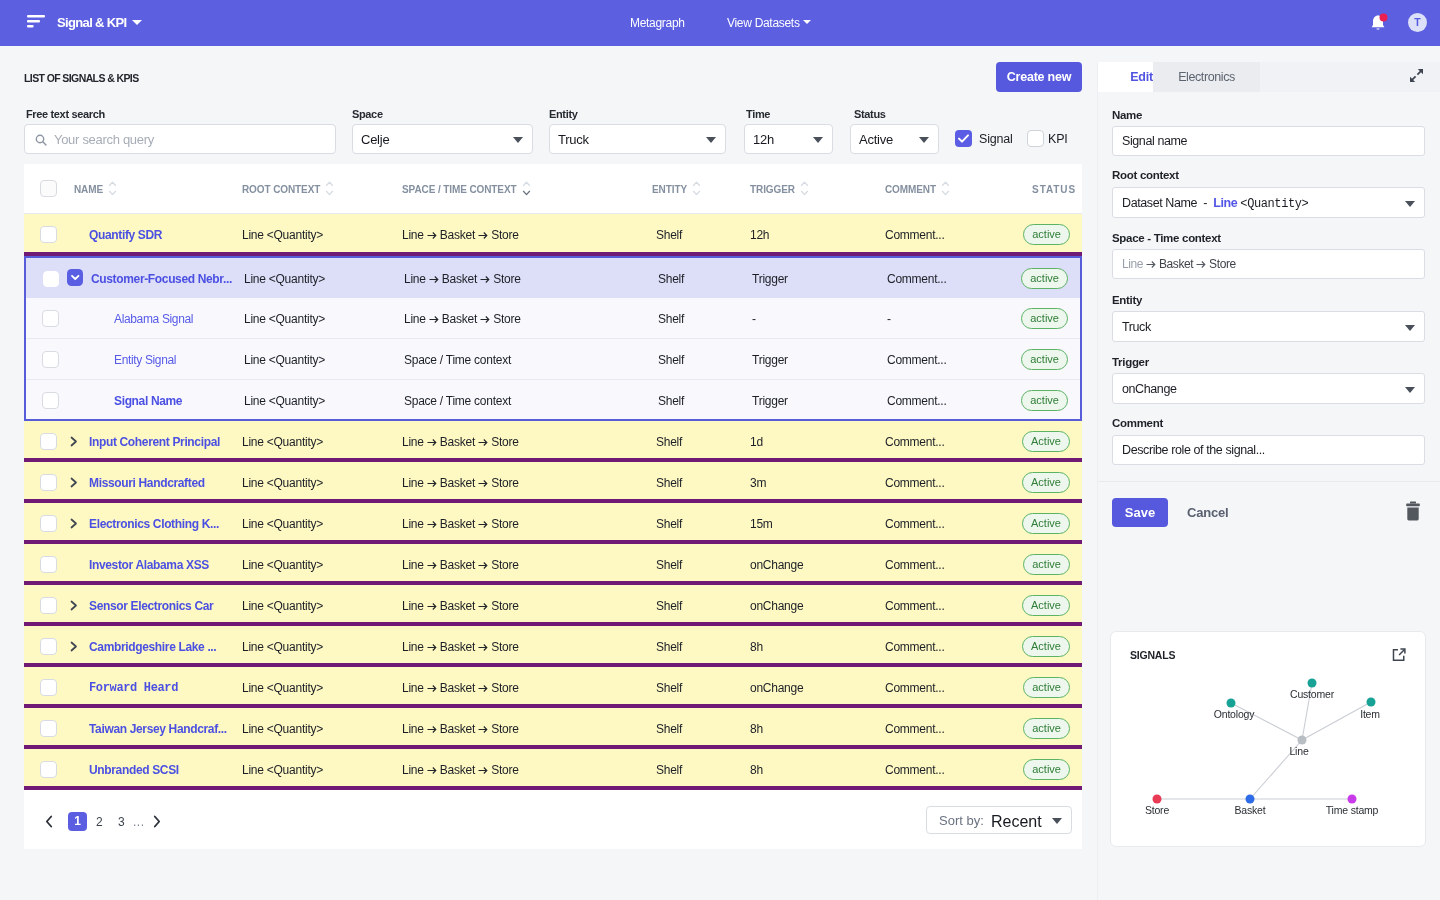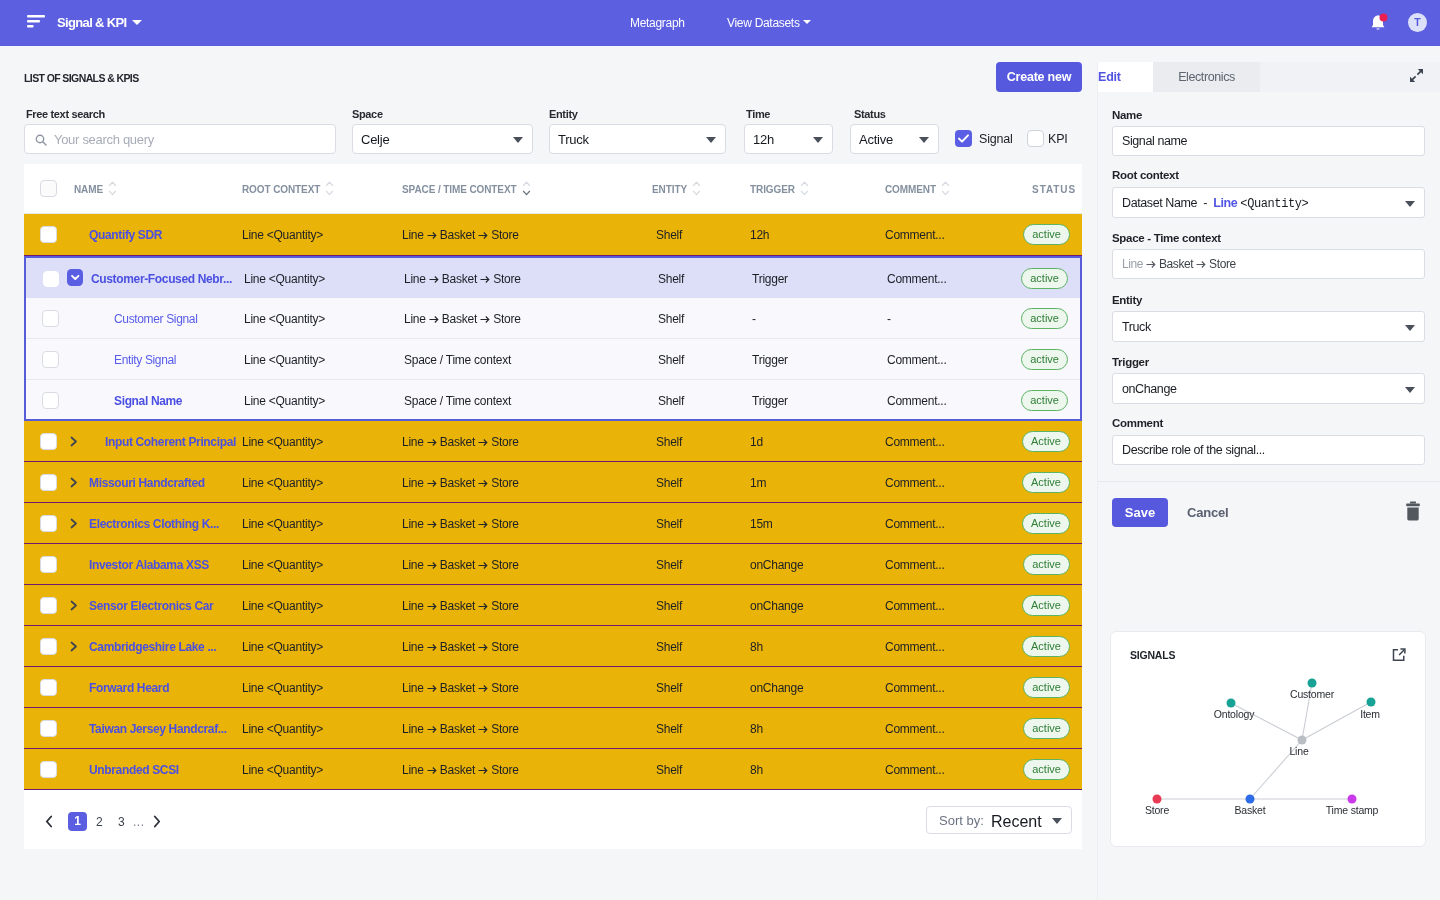--- a/index.html
+++ b/index.html
@@ -22,41 +22,41 @@
 .seltri { position:absolute; right:9px; top:12px; width:0; height:0; border-left:5.5px solid transparent; border-right:5.5px solid transparent; border-top:6px solid #4A505A; }
 .cb { position:absolute; top:130px; width:17px; height:17px; border-radius:4px; }
 .cb.on { background:#5B5EE4; }
 .cb.off { background:#fff; border:1px solid #CFD4DB; }
 .cblabel { position:absolute; top:132px; font-size:12.5px; color:#1A1D24; letter-spacing:-0.2px; }
 
 
 .card { position:absolute; left:24px; top:164px; width:1058px; height:685px; background:#fff; }
 .thead { position:relative; height:50px; border-bottom:1px solid #E5E8EE; }
 .th { position:absolute; top:20px; font-size:10px; font-weight:700; color:#84909F; letter-spacing:-0.1px; white-space:nowrap; }
-.row { position:relative; height:41px; border-bottom:1px solid #701a75; background:#eab308; }
+.row { position:relative; height:41px; border-bottom:4px solid #701a75; background:#fef9c3; }
 .cell { position:absolute; top:14px; font-size:12px; color:#1C1F26; white-space:nowrap; letter-spacing:-0.25px; }
 .name { font-weight:700; color:#4B50E2; letter-spacing:-0.35px; }
 .namechild { color:#585CE8; }
 .rcheck { position:absolute; left:16px; top:12px; width:17px; height:17px; background:#fff; border:1px solid #D8DCE2; border-radius:4px; }
 .chev { position:absolute; left:44px; top:15px; width:11px; height:11px; }
 .pill { position:absolute; right:12px; top:10px; height:21px; line-height:19px; padding:0 8px; font-size:11px; color:#2F7D36; background:#EDF7EE; border:1px solid #5CB364; border-radius:11px; }
 .group { border:2px solid #575CD8; }
 .group .row { background:#F8F8FD; border-bottom:1px solid #E6E8F2; }
 .group .row.sel { background:#DDDEF7; border-bottom:none; }
 .group .row:last-child { border-bottom:none; }
 
 
 .pager { position:relative; height:59px; }
 .pgsq { position:absolute; top:22px; width:19px; height:19px; border-radius:4px; background:#5B5EE0; color:#fff; font-size:12px; font-weight:700; text-align:center; line-height:19px; }
 .pgnum { position:absolute; top:25px; font-size:12px; color:#3D434D; }
 .sortby { position:absolute; left:902px; top:16px; width:146px; height:28px; background:#fff; border:1px solid #D9DCE2; border-radius:4px; }
 
 
 .tabstrip { position:absolute; left:1098px; top:62px; width:342px; height:30px; background:#F1F2F5; }
-.tab-edit { position:absolute; left:1098px; top:62px; width:55px; height:30px; background:#fff; color:#5154E0; font-size:12.5px; font-weight:700; text-align:left; line-height:30px; letter-spacing:-0.2px; }
+.tab-edit { position:absolute; left:1098px; top:62px; width:55px; height:30px; background:#fff; color:#5154E0; font-size:12.5px; font-weight:700; text-align:right; line-height:30px; letter-spacing:-0.2px; }
 .tab-dep { position:absolute; left:1153px; top:62px; width:107px; height:30px; background:#EBECEF; color:#5C6470; font-size:12.5px; text-align:center; line-height:30px; letter-spacing:-0.4px; }
 .plabel { position:absolute; left:1112px; font-size:11.5px; font-weight:700; color:#1E2228; letter-spacing:-0.3px; }
 .pinput { position:absolute; left:1112px; width:313px; background:#fff; border:1px solid #DADDE3; border-radius:3px; font-size:12.5px; color:#1A1D23; letter-spacing:-0.4px; }
 .pinput .in { position:absolute; left:9px; top:7px; white-space:nowrap; }
 .savebtn { position:absolute; left:1112px; top:498px; width:56px; height:29px; background:#5659DD; border-radius:4px; color:#fff; font-size:13px; font-weight:700; text-align:center; line-height:29px; }
 .cancel { position:absolute; left:1187px; top:505px; font-size:13px; font-weight:700; color:#596070; letter-spacing:-0.2px; }
 .pdivider { position:absolute; left:1098px; top:481px; width:342px; height:1px; background:#E7E9ED; }
 .vline { position:absolute; left:1097px; top:62px; width:1px; height:838px; background:#EDEEF1; }
 
 
@@ -183,21 +183,21 @@
           </svg> Basket <svg width="10" height="9" viewBox="0 0 10 9" style="vertical-align:-0.5px">
             <path d="M0.5 4.5 L8.8 4.5 M5.8 1.5 L8.8 4.5 L5.8 7.5" stroke="#23262B" fill="none" stroke-width="1.15"></path>
           </svg> Store</div>
         <div class="cell" style="left:632px">Shelf</div>
         <div class="cell" style="left:726px">Trigger</div>
         <div class="cell" style="left:861px">Comment...</div>
         <div class="pill">active</div>
       </div>
       <div class="row" style="height:41px">
         <div class="rcheck"></div>
-        <div class="cell name namechild" style="left:88px;font-weight:400;">Customer Signal</div>
+        <div class="cell name namechild" style="left:88px;font-weight:400;">Alabama Signal</div>
         <div class="cell" style="left:218px">Line &lt;Quantity&gt;</div>
         <div class="cell" style="left:378px">Line <svg width="10" height="9" viewBox="0 0 10 9" style="vertical-align:-0.5px">
             <path d="M0.5 4.5 L8.8 4.5 M5.8 1.5 L8.8 4.5 L5.8 7.5" stroke="#23262B" fill="none" stroke-width="1.15"></path>
           </svg> Basket <svg width="10" height="9" viewBox="0 0 10 9" style="vertical-align:-0.5px">
             <path d="M0.5 4.5 L8.8 4.5 M5.8 1.5 L8.8 4.5 L5.8 7.5" stroke="#23262B" fill="none" stroke-width="1.15"></path>
           </svg> Store</div>
         <div class="cell" style="left:632px">Shelf</div>
         <div class="cell" style="left:726px">-</div>
         <div class="cell" style="left:861px">-</div>
         <div class="pill">active</div>
@@ -221,21 +221,21 @@
         <div class="cell" style="left:726px">Trigger</div>
         <div class="cell" style="left:861px">Comment...</div>
         <div class="pill">active</div>
       </div>
     </div>
     <div class="row" style="height:41px">
       <div class="rcheck"></div>
       <svg class="chev" viewBox="0 0 11 11">
         <path d="M3.5 1.5 L8 5.5 L3.5 9.5" fill="none" stroke="#3E4550" stroke-width="1.7" stroke-linecap="round" stroke-linejoin="round"></path>
       </svg>
-      <div class="cell name" style="left:65px;margin-left:16px;">Input Coherent Principal</div>
+      <div class="cell name" style="left:65px;">Input Coherent Principal</div>
       <div class="cell" style="left:218px">Line &lt;Quantity&gt;</div>
       <div class="cell" style="left:378px">Line <svg width="10" height="9" viewBox="0 0 10 9" style="vertical-align:-0.5px">
           <path d="M0.5 4.5 L8.8 4.5 M5.8 1.5 L8.8 4.5 L5.8 7.5" stroke="#23262B" fill="none" stroke-width="1.15"></path>
         </svg> Basket <svg width="10" height="9" viewBox="0 0 10 9" style="vertical-align:-0.5px">
           <path d="M0.5 4.5 L8.8 4.5 M5.8 1.5 L8.8 4.5 L5.8 7.5" stroke="#23262B" fill="none" stroke-width="1.15"></path>
         </svg> Store</div>
       <div class="cell" style="left:632px">Shelf</div>
       <div class="cell" style="left:726px">1d</div>
       <div class="cell" style="left:861px">Comment...</div>
       <div class="pill">Active</div>
@@ -246,21 +246,21 @@
         <path d="M3.5 1.5 L8 5.5 L3.5 9.5" fill="none" stroke="#3E4550" stroke-width="1.7" stroke-linecap="round" stroke-linejoin="round"></path>
       </svg>
       <div class="cell name" style="left:65px;">Missouri Handcrafted</div>
       <div class="cell" style="left:218px">Line &lt;Quantity&gt;</div>
       <div class="cell" style="left:378px">Line <svg width="10" height="9" viewBox="0 0 10 9" style="vertical-align:-0.5px">
           <path d="M0.5 4.5 L8.8 4.5 M5.8 1.5 L8.8 4.5 L5.8 7.5" stroke="#23262B" fill="none" stroke-width="1.15"></path>
         </svg> Basket <svg width="10" height="9" viewBox="0 0 10 9" style="vertical-align:-0.5px">
           <path d="M0.5 4.5 L8.8 4.5 M5.8 1.5 L8.8 4.5 L5.8 7.5" stroke="#23262B" fill="none" stroke-width="1.15"></path>
         </svg> Store</div>
       <div class="cell" style="left:632px">Shelf</div>
-      <div class="cell" style="left:726px">1m</div>
+      <div class="cell" style="left:726px">3m</div>
       <div class="cell" style="left:861px">Comment...</div>
       <div class="pill">Active</div>
     </div>
     <div class="row" style="height:41px">
       <div class="rcheck"></div>
       <svg class="chev" viewBox="0 0 11 11">
         <path d="M3.5 1.5 L8 5.5 L3.5 9.5" fill="none" stroke="#3E4550" stroke-width="1.7" stroke-linecap="round" stroke-linejoin="round"></path>
       </svg>
       <div class="cell name" style="left:65px;">Electronics Clothing K...</div>
       <div class="cell" style="left:218px">Line &lt;Quantity&gt;</div>
@@ -317,21 +317,21 @@
         </svg> Basket <svg width="10" height="9" viewBox="0 0 10 9" style="vertical-align:-0.5px">
           <path d="M0.5 4.5 L8.8 4.5 M5.8 1.5 L8.8 4.5 L5.8 7.5" stroke="#23262B" fill="none" stroke-width="1.15"></path>
         </svg> Store</div>
       <div class="cell" style="left:632px">Shelf</div>
       <div class="cell" style="left:726px">8h</div>
       <div class="cell" style="left:861px">Comment...</div>
       <div class="pill">Active</div>
     </div>
     <div class="row" style="height:41px">
       <div class="rcheck"></div>
-      <div class="cell name" style="left:65px;">Forward Heard</div>
+      <div class="cell name" style="left:65px;font-family:Liberation Mono, monospace;">Forward Heard</div>
       <div class="cell" style="left:218px">Line &lt;Quantity&gt;</div>
       <div class="cell" style="left:378px">Line <svg width="10" height="9" viewBox="0 0 10 9" style="vertical-align:-0.5px">
           <path d="M0.5 4.5 L8.8 4.5 M5.8 1.5 L8.8 4.5 L5.8 7.5" stroke="#23262B" fill="none" stroke-width="1.15"></path>
         </svg> Basket <svg width="10" height="9" viewBox="0 0 10 9" style="vertical-align:-0.5px">
           <path d="M0.5 4.5 L8.8 4.5 M5.8 1.5 L8.8 4.5 L5.8 7.5" stroke="#23262B" fill="none" stroke-width="1.15"></path>
         </svg> Store</div>
       <div class="cell" style="left:632px">Shelf</div>
       <div class="cell" style="left:726px">onChange</div>
       <div class="cell" style="left:861px">Comment...</div>
       <div class="pill">active</div>

